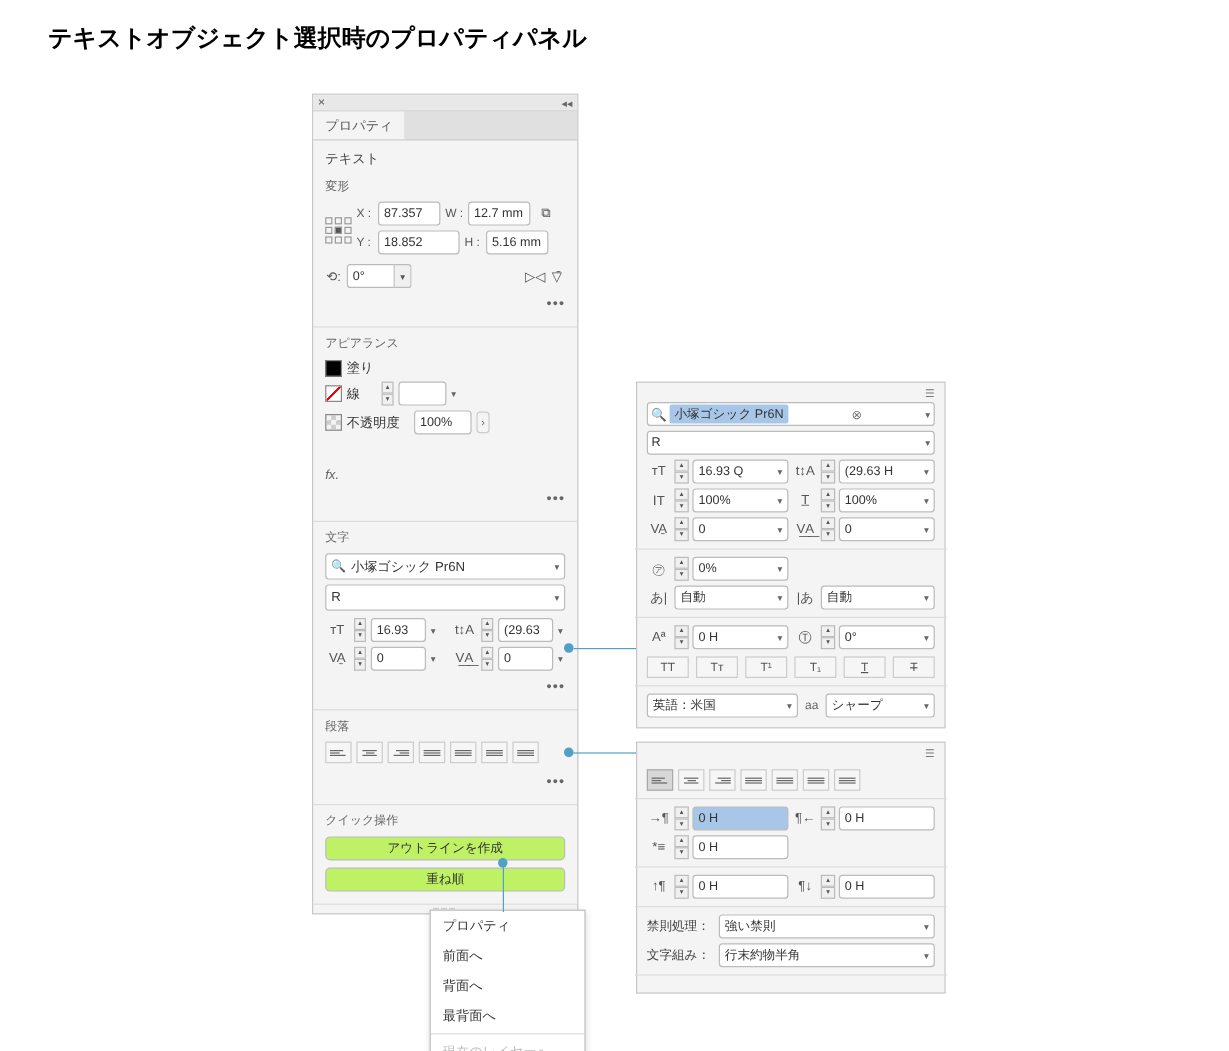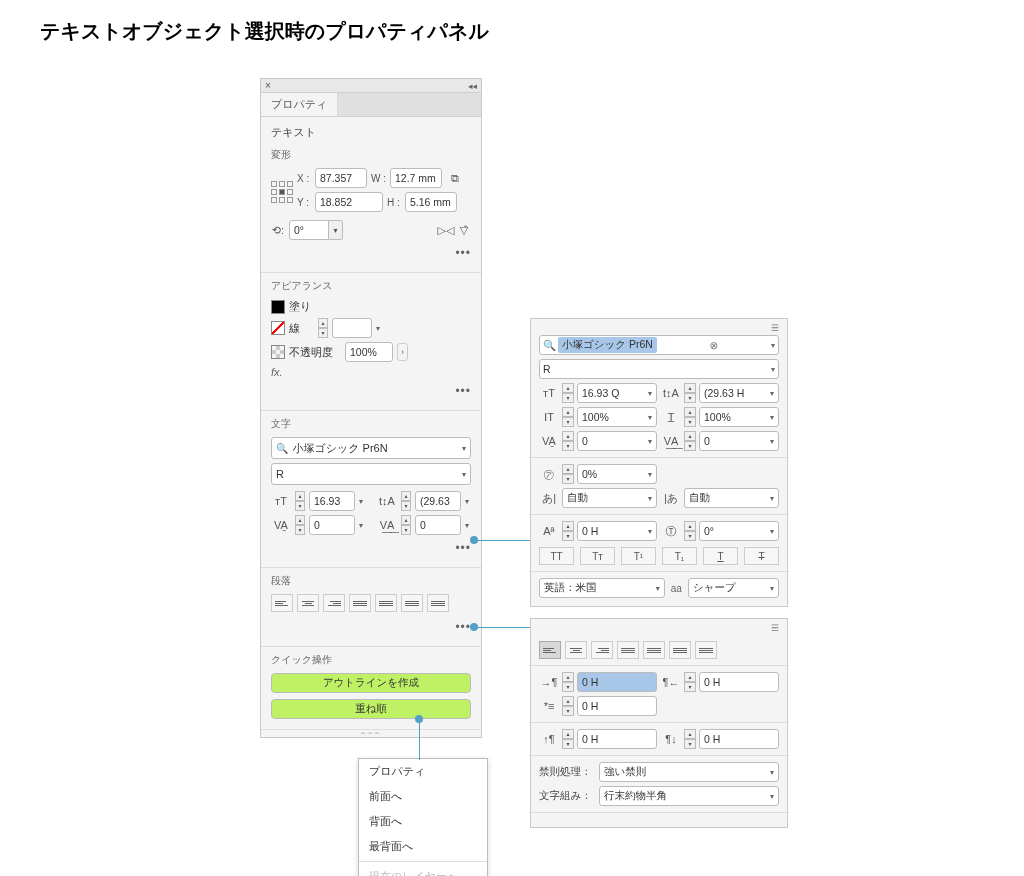--- a/index.html
+++ b/index.html
@@ -326,21 +326,21 @@
       <span style="font-size:8px;color:#666">▾</span>
     </div>
     <div class="row">
       <span class="swatch check"></span>
       <span>不透明度</span>
       <span style="width:4px"></span>
       <div class="input" style="width:48px;">100%</div>
       <span style="font-size:9px;color:#666;padding:0 3px;border:1px solid #ccc;height:18px;display:flex;align-items:center;border-radius:3px;">›</span>
     </div>
     <div class="row">
-        <span style="font-style:italic;color:#666;">fx.</span>
+        <span style="font-style:italic;color:#666;margin-top:24px;">fx.</span>
       </div>
     <div class="more-dots">•••</div>
     <hr class="divider">
 
     <div class="section-label">文字</div>
     <div class="fontfield">
       <span style="font-size:10px;color:#777;">🔍</span>
       <span>小塚ゴシック Pr6N</span>
       <span class="chevr">▾</span>
     </div>

